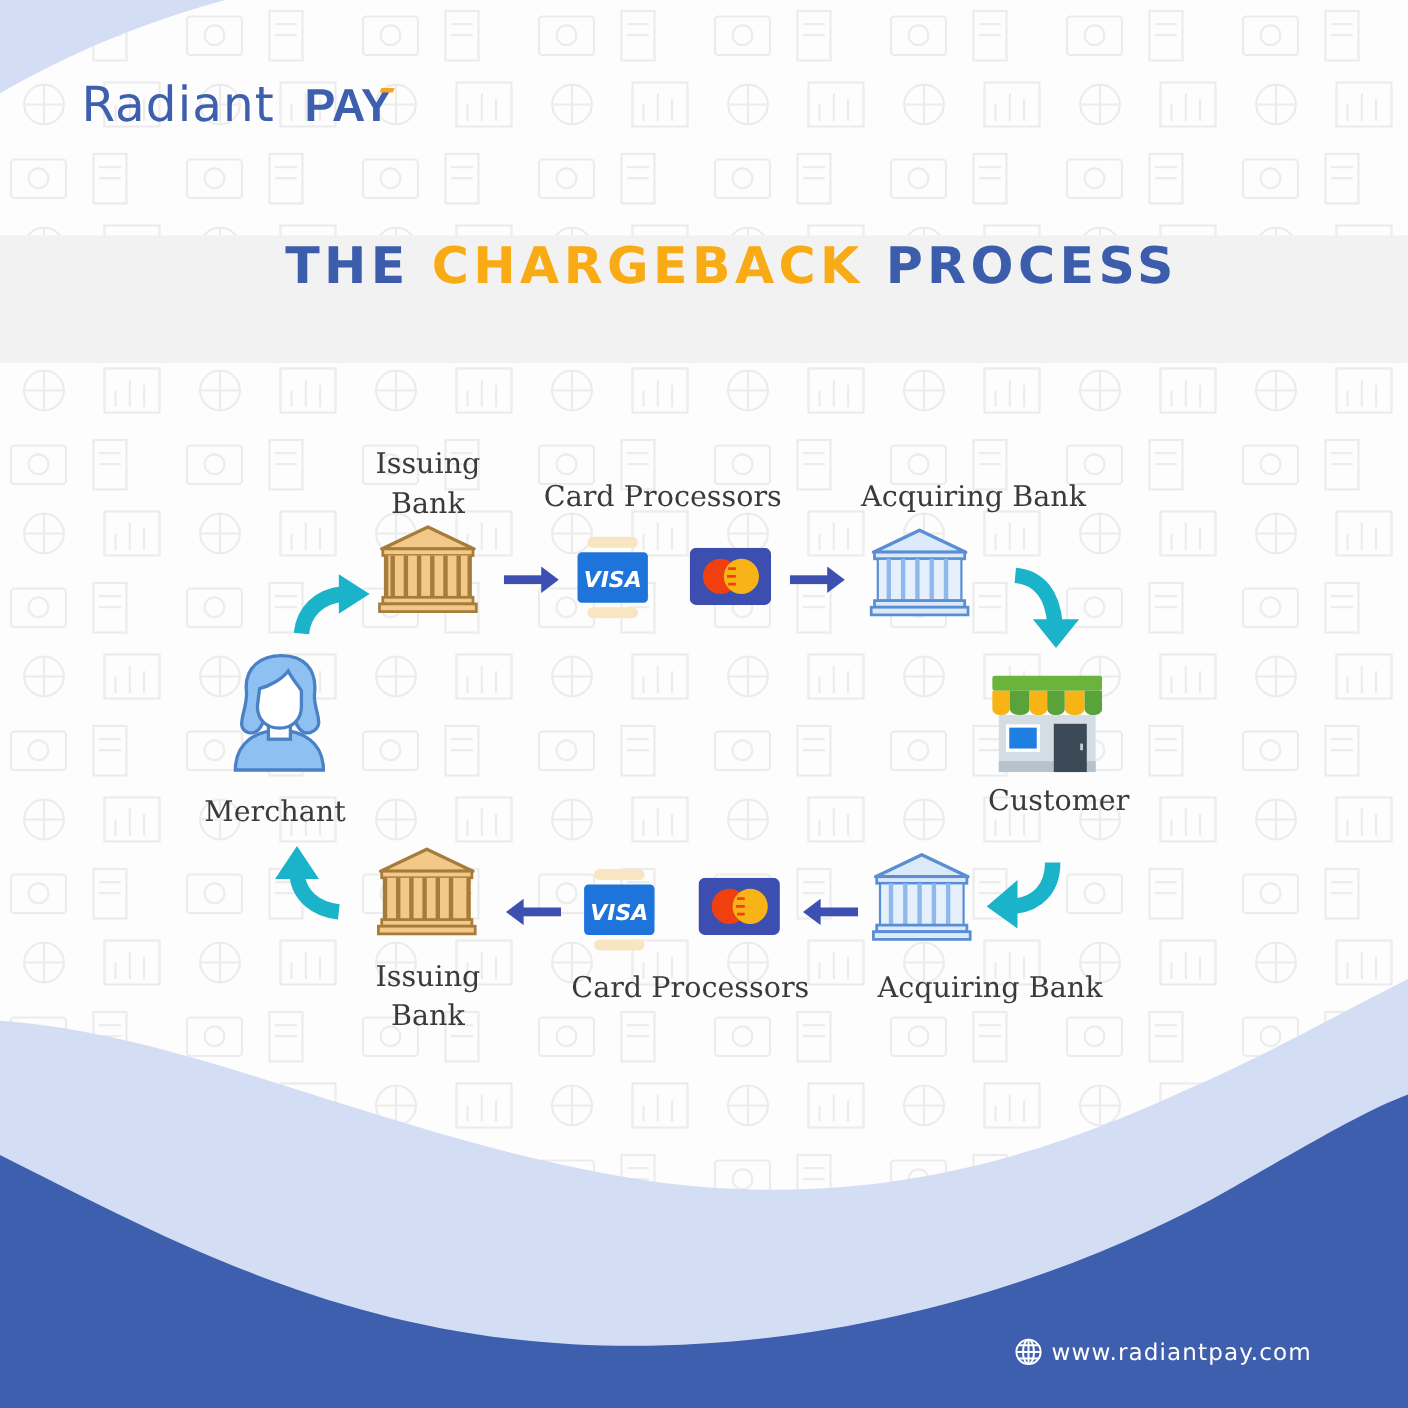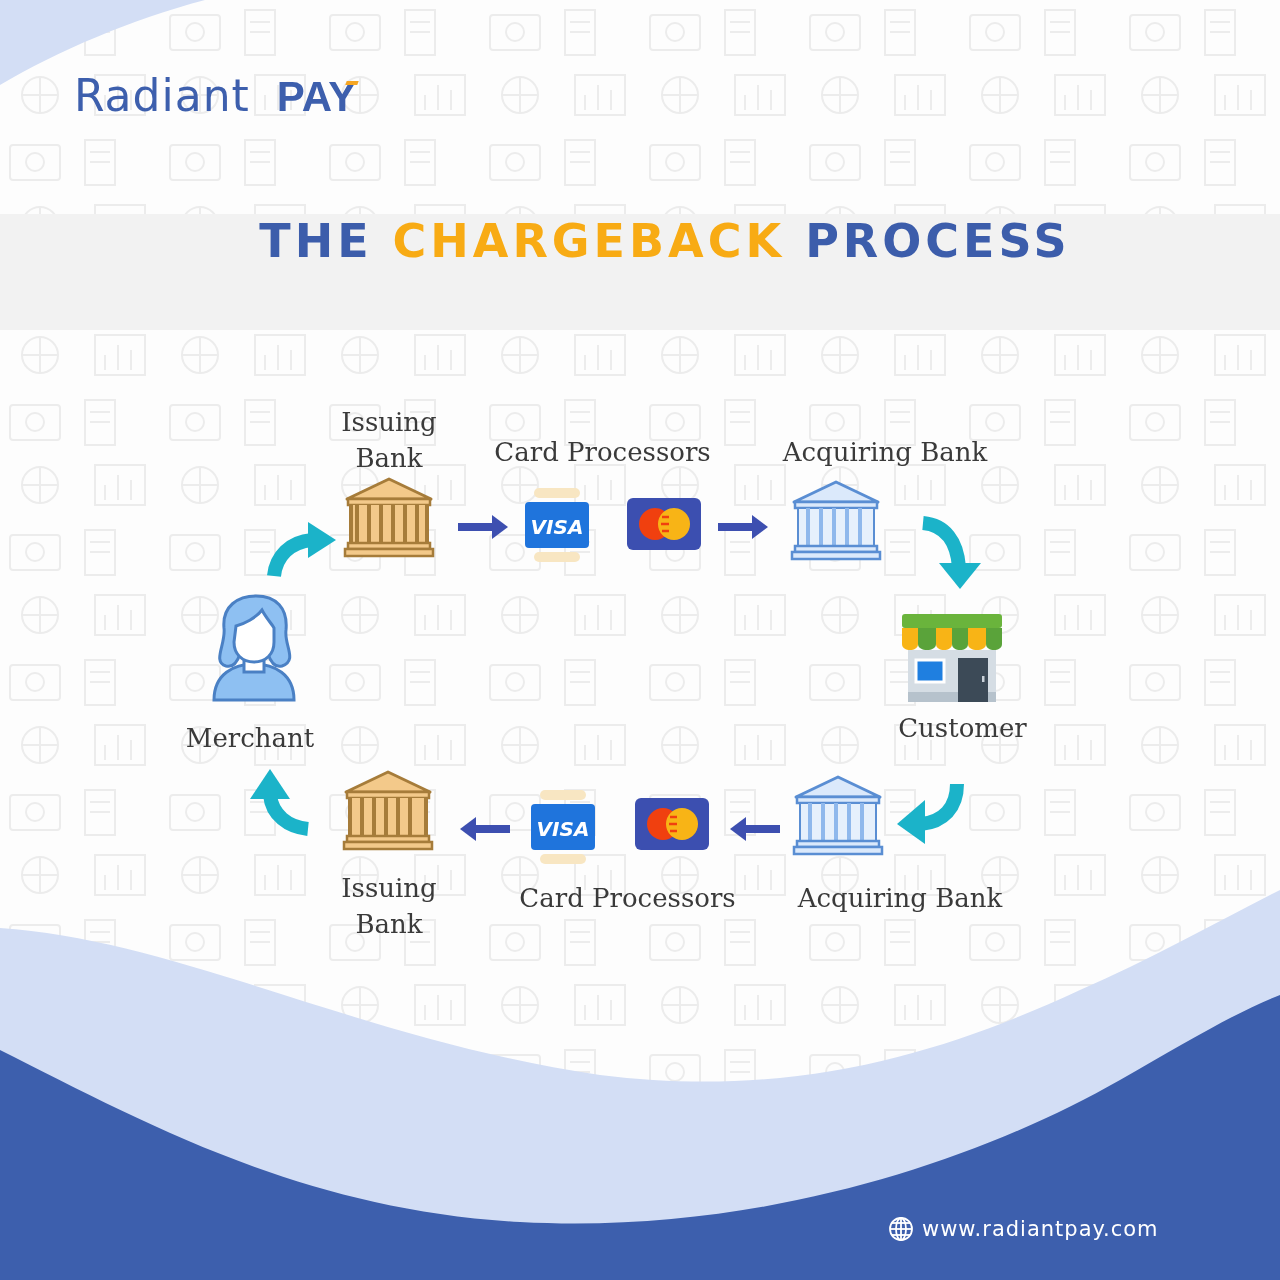--- a/index.html
+++ b/index.html
@@ -9,21 +9,21 @@
   .logo { position:absolute; left:74px; top:70px; height:50px; display:flex; align-items:baseline;gap:17px; }
   .logo-radiant { font-family:"DejaVu Sans", sans-serif; font-weight:200; font-size:44px; color:#3d5fad; letter-spacing:1px; font-weight:normal; }
   .logo-pay { font-family:Liberation Sans, sans-serif; font-weight:bold; font-size:42px; color:#3d5fad; margin-left:10px; position:relative; }
   .logo-pay .accent { position:absolute; right:-2px; top:8px; width:12px; height:4px; background:#f6a623; transform:skewX(-20deg); }
   .title-band { position:absolute; left:0; top:214px; width:1280px; height:116px; background:#f2f2f2; display:flex; align-items:flex-start; justify-content:center;padding-left:25px; }
   .title { font-family:"DejaVu Sans", sans-serif; font-weight:bold; font-size:46px; letter-spacing:4px; }
   .title .t1, .title .t3 { color:#3c5dab; }
   .title .t2 { color:#f8ab14; }
   .label { position:absolute; font-family:"DejaVu Serif", serif; font-size:26px; color:#3a3a3a; text-align:center; line-height:36px; }
   .icon { position:absolute; }
-  .footer-url { position:absolute; left:888px; top:1216px; display:flex; align-items:center; color:#ffffff; font-family:"DejaVu Sans", sans-serif; font-size:21px; letter-spacing:1px;text-align:right; }
+  .footer-url { position:absolute; left:922px; top:1216px; display:flex; align-items:center; color:#ffffff; font-family:"DejaVu Sans", sans-serif; font-size:21px; letter-spacing:1px;text-align:right; }
   .footer-url svg { margin-right:8px; }
 </style>
 </head>
 <body>
 
 <svg class="bg-pattern" width="1280" height="1280" viewBox="0 0 1280 1280">
   <defs>
     <pattern id="pat" width="160" height="130" patternUnits="userSpaceOnUse">
       <g fill="none" stroke="#ececec" stroke-width="2">
         <rect x="10" y="15" width="50" height="35" rx="3"></rect>

